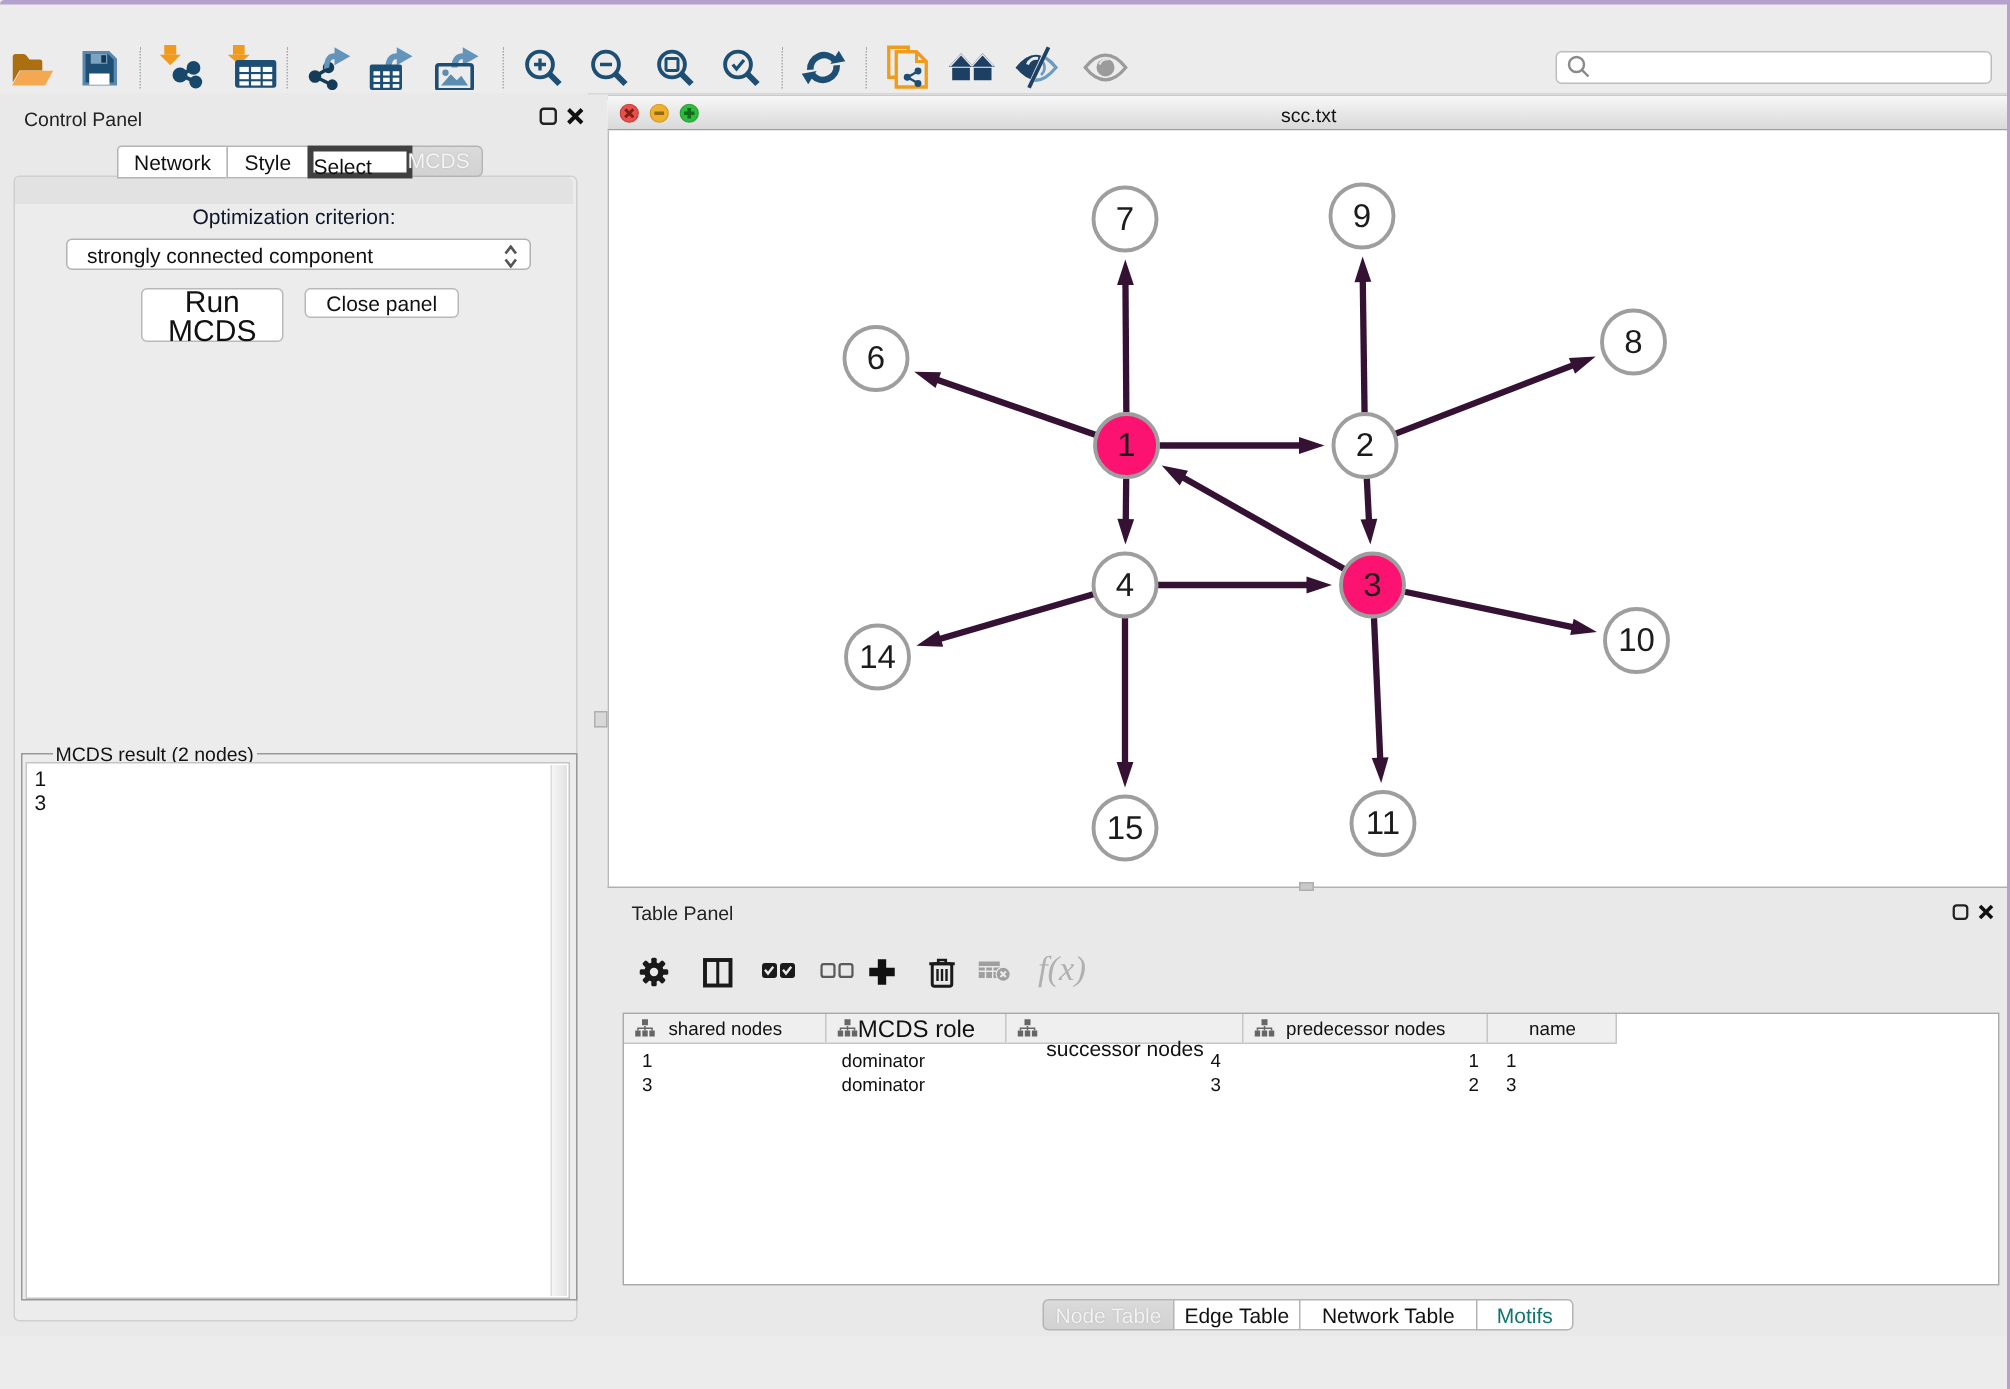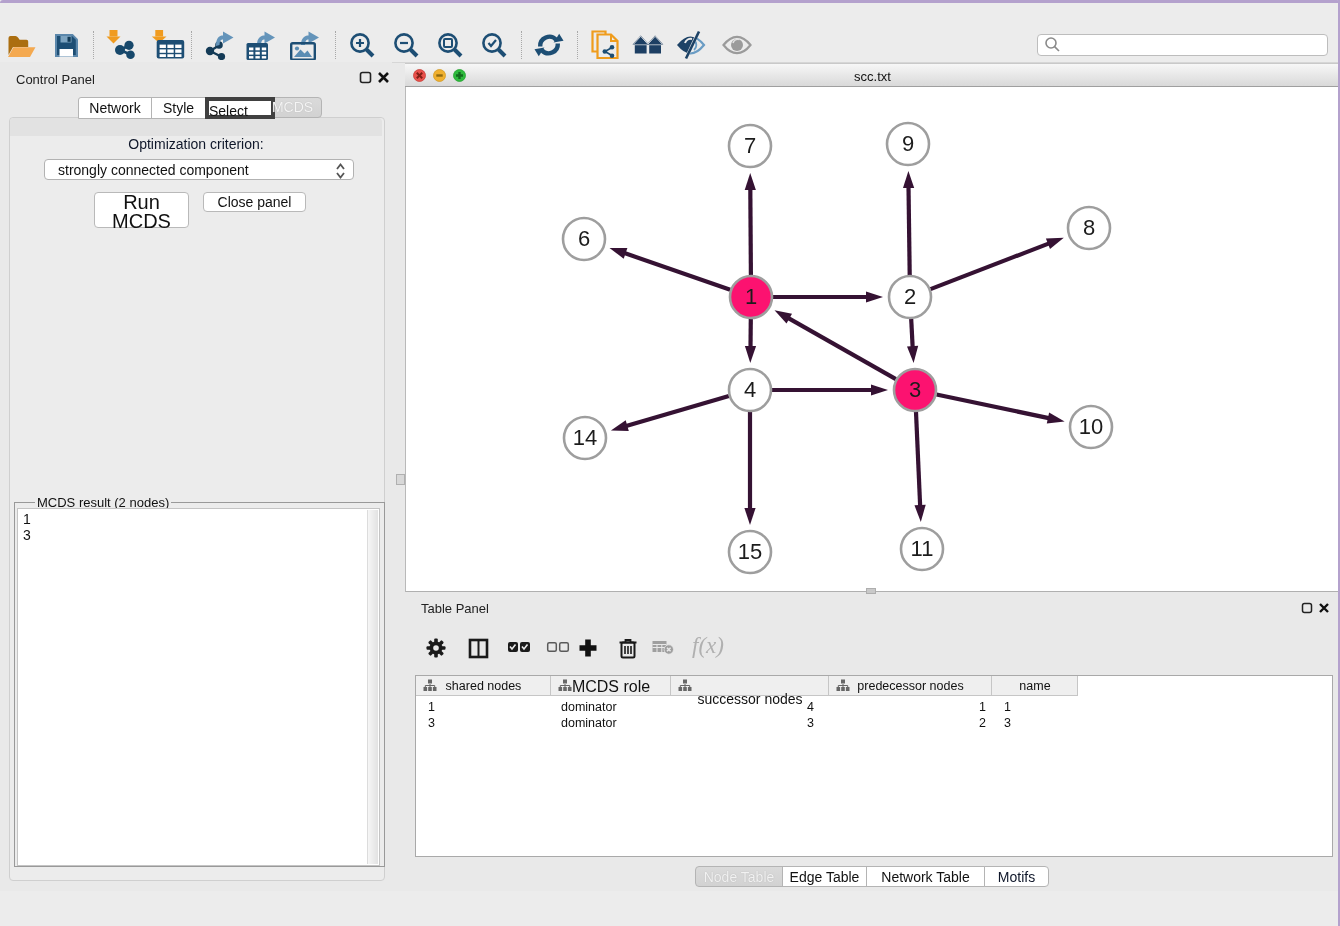--- a/index.html
+++ b/index.html
@@ -399,18 +399,18 @@
       <div style="position:absolute;left:145px;top:40px;font-size:12.5px;color:#111;">dominator</div>
       <div style="position:absolute;left:300px;top:40px;width:98px;text-align:right;font-size:12.5px;color:#111;">3</div>
       <div style="position:absolute;left:470px;top:40px;width:100px;text-align:right;font-size:12.5px;color:#111;">2</div>
       <div style="position:absolute;left:588px;top:40px;font-size:12.5px;color:#111;">3</div>
     </div>
 
     <div class="abs" style="left:290px;top:269px;height:21px;">
       <div style="position:absolute;left:0;top:0;width:88px;height:21px;background:linear-gradient(#dadada,#d2d2d2);border:1px solid #b4b4b4;border-radius:4px 0 0 4px;box-sizing:border-box;text-align:center;font-size:14px;line-height:20px;color:#f2f2f2;text-shadow:0 0 1px #aaa;">Node Table</div>
       <div style="position:absolute;left:87px;top:0;width:85px;height:21px;background:#fff;border:1px solid #b4b4b4;box-sizing:border-box;text-align:center;font-size:14px;line-height:20px;color:#111;">Edge Table</div>
       <div style="position:absolute;left:171px;top:0;width:119px;height:21px;background:#fff;border:1px solid #b4b4b4;box-sizing:border-box;text-align:center;font-size:14px;line-height:20px;color:#111;">Network Table</div>
-      <div style="position:absolute;left:289px;top:0;width:65px;height:21px;background:#fff;border:1px solid #b4b4b4;border-radius:0 4px 4px 0;box-sizing:border-box;text-align:center;font-size:14px;line-height:20px;color:#0f172a;">Motifs</div>
+      <div style="position:absolute;left:289px;top:0;width:65px;height:21px;background:#fff;border:1px solid #b4b4b4;border-radius:0 4px 4px 0;box-sizing:border-box;text-align:center;font-size:14px;line-height:20px;color:#0f766e;">Motifs</div>
     </div>
   </div>
   <div class="abs" style="left:396px;top:474px;width:7px;height:9px;background:#d8d8d8;border:1px solid #b0b0b0;"></div>
   <div class="abs" id="purpleright"></div>
 </div>
 
 </body></html>

